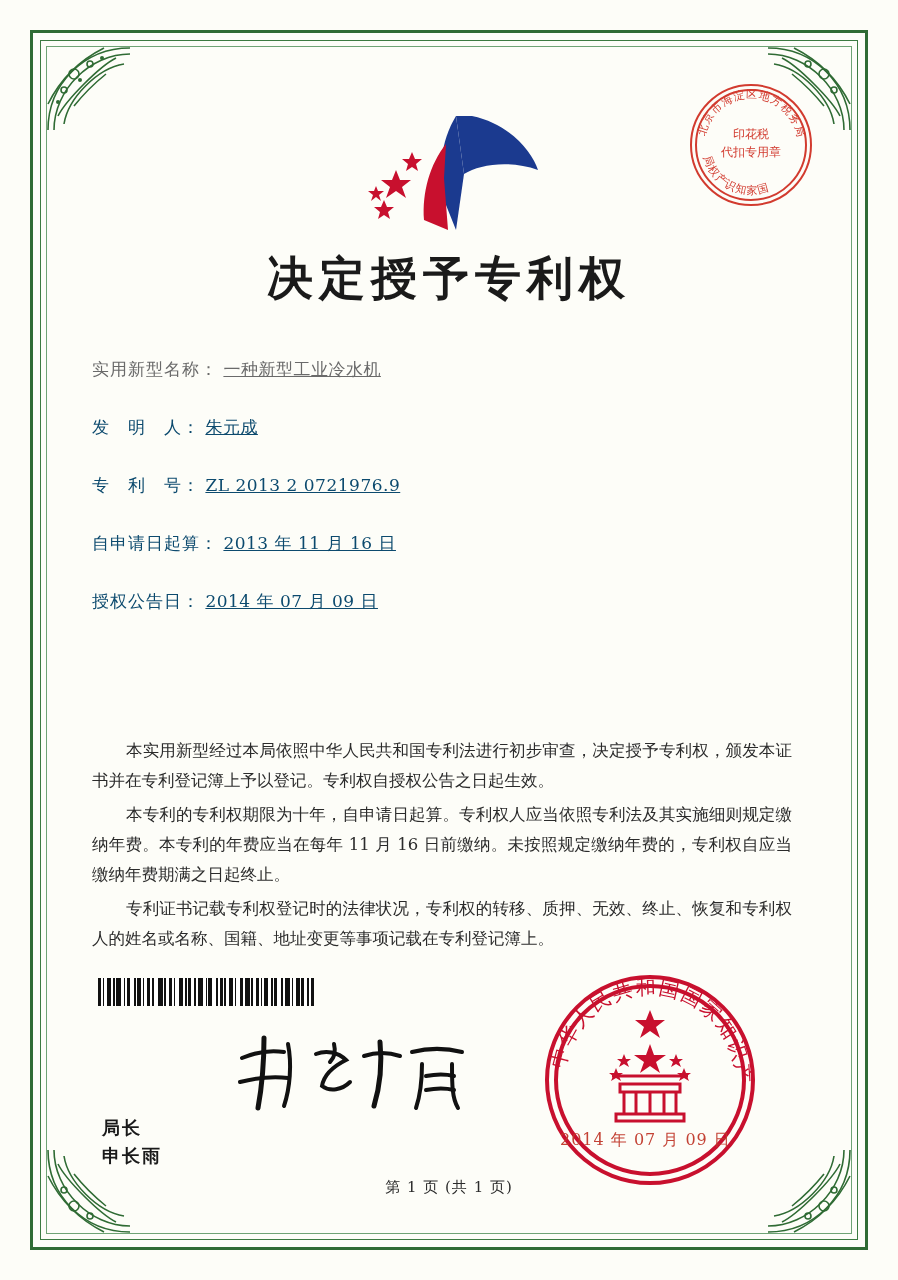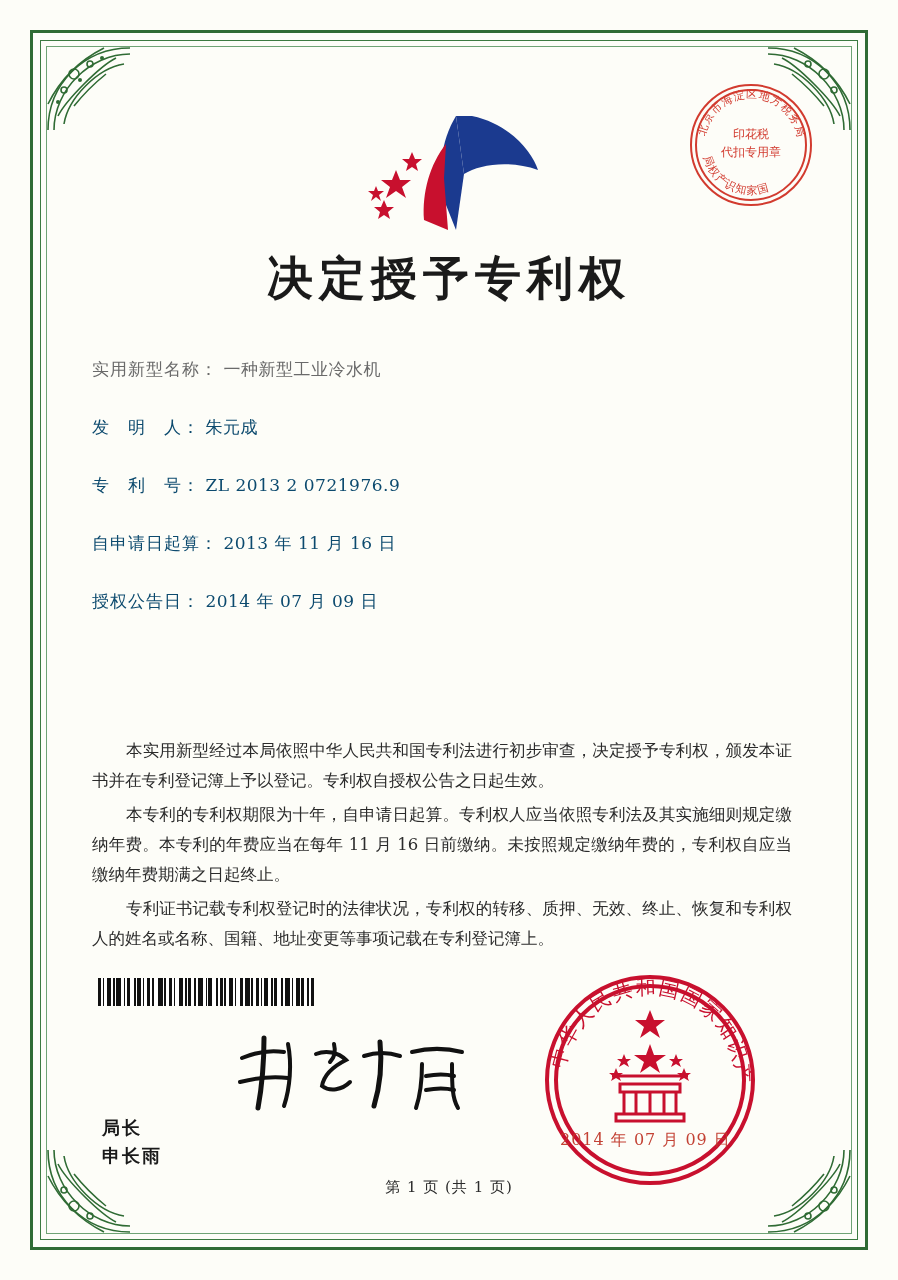--- a/index.html
+++ b/index.html
@@ -96,20 +96,21 @@
     font-size: 17px;
     color: #0c4a6e;
     margin-bottom: 35px;
     white-space: nowrap;
   }
   .field-label {
     letter-spacing: 1px;
   }
   .field-value {
     letter-spacing: 0.5px;
+    text-decoration: underline;
   }
   .faded { color: #6a6a6a; }
   .paragraphs {
     position: absolute;
     left: 22px; top: 666px;
     width: 700px;
     font-family: "DejaVu Serif", serif;
     font-size: 16.5px;
     line-height: 30px;
     color: #2b2b2b;

